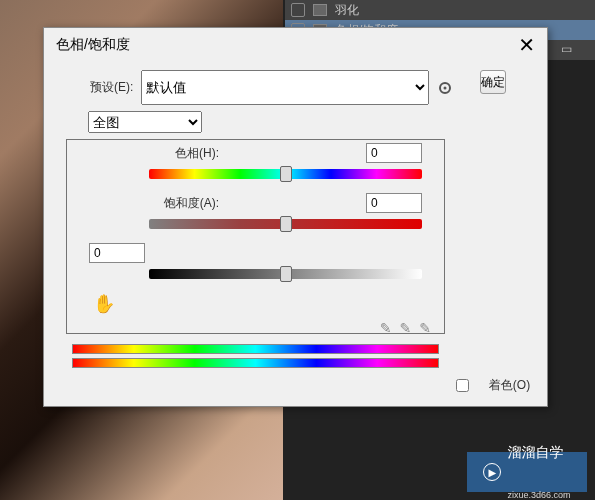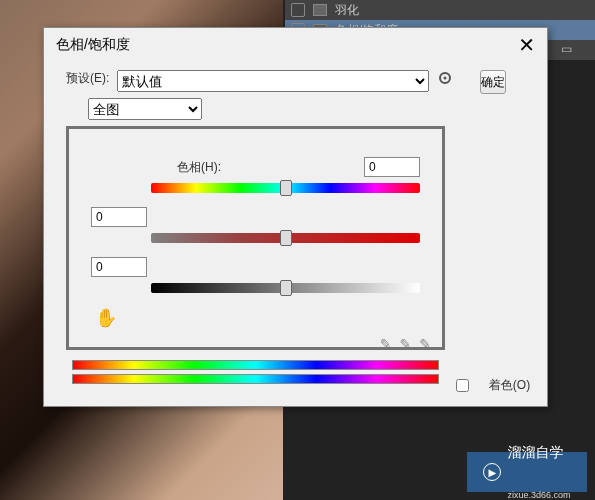--- a/index.html
+++ b/index.html
@@ -36,30 +36,30 @@
 
 .dialog-body { display: flex; padding: 8px 14px 12px 14px; height: calc(100% - 34px); }
 .main-col { flex: 1; }
 .side-col { width: 80px; display: flex; flex-direction: column; gap: 10px; align-items: center; }
 
 .btn {
   height: 24px; background: linear-gradient(#fdfdfd,#e7e7e7); border: 1px solid #999;
   border-radius: 3px; font-size: 12px; cursor: pointer;
 }
 
-.row { display: flex; margin-bottom: 6px; font-size: 12px; color: #333; }
+.row { display: flex; align-items: center; margin-bottom: 6px; font-size: 12px; color: #333; margin-left: 24px; }
 .preset-row { gap: 8px; padding-left: 8px; }
-.preset-row select { flex: 1; height: 22px; }
+.preset-row select { flex: 1; height: 35px; }
 .preset-row .gear { width: 16px; height:16px; }
 
 .edit-select { margin: 4px 0 6px 30px; }
 .edit-select select { width: 114px; height: 22px; }
 
 .box {
-  border: 3px solid #737373; margin: 0 8px 10px 8px; padding: 28px 22px 18px 22px;
+  border: 1px solid #737373; margin: 0 8px 10px 8px; padding: 3px 22px 18px 22px;
   position: relative;
 }
 
 .slider-row { display: flex; align-items: center; justify-content: space-between; margin-bottom: 6px; }
 .slider-row label { font-size: 12px; color: #333; width: 130px; text-align: right; margin-right: 20px; }
 .slider-row input[type=text] {
   width: 56px; height: 20px; border: 1px solid #888; background: #fff; font-size: 12px; padding: 2px 4px;
 }
 .slider-track { position: relative; height: 10px; margin: 0 0 14px 60px; border-radius: 2px; }
 .hue-grad { background: linear-gradient(to right, #f00, #ff0, #0f0, #0ff, #00f, #f0f, #f00); }
@@ -139,20 +139,21 @@
       <div class="box">
         <div class="slider-row">
           <label>色相(H):</label>
           <input type="text" value="0" style="">
         </div>
         <div class="slider-track hue-grad">
             <div class="thumb"></div>
           </div>
 
         <div class="slider-row">
+          <label>饱和度(A):</label>
           <input type="text" value="0" style="">
         </div>
         <div class="slider-track sat-grad">
             <div class="thumb"></div>
           </div>
 
         <div class="slider-row">
           <input type="text" value="0" style="">
         </div>
         <div class="slider-track light-grad">

